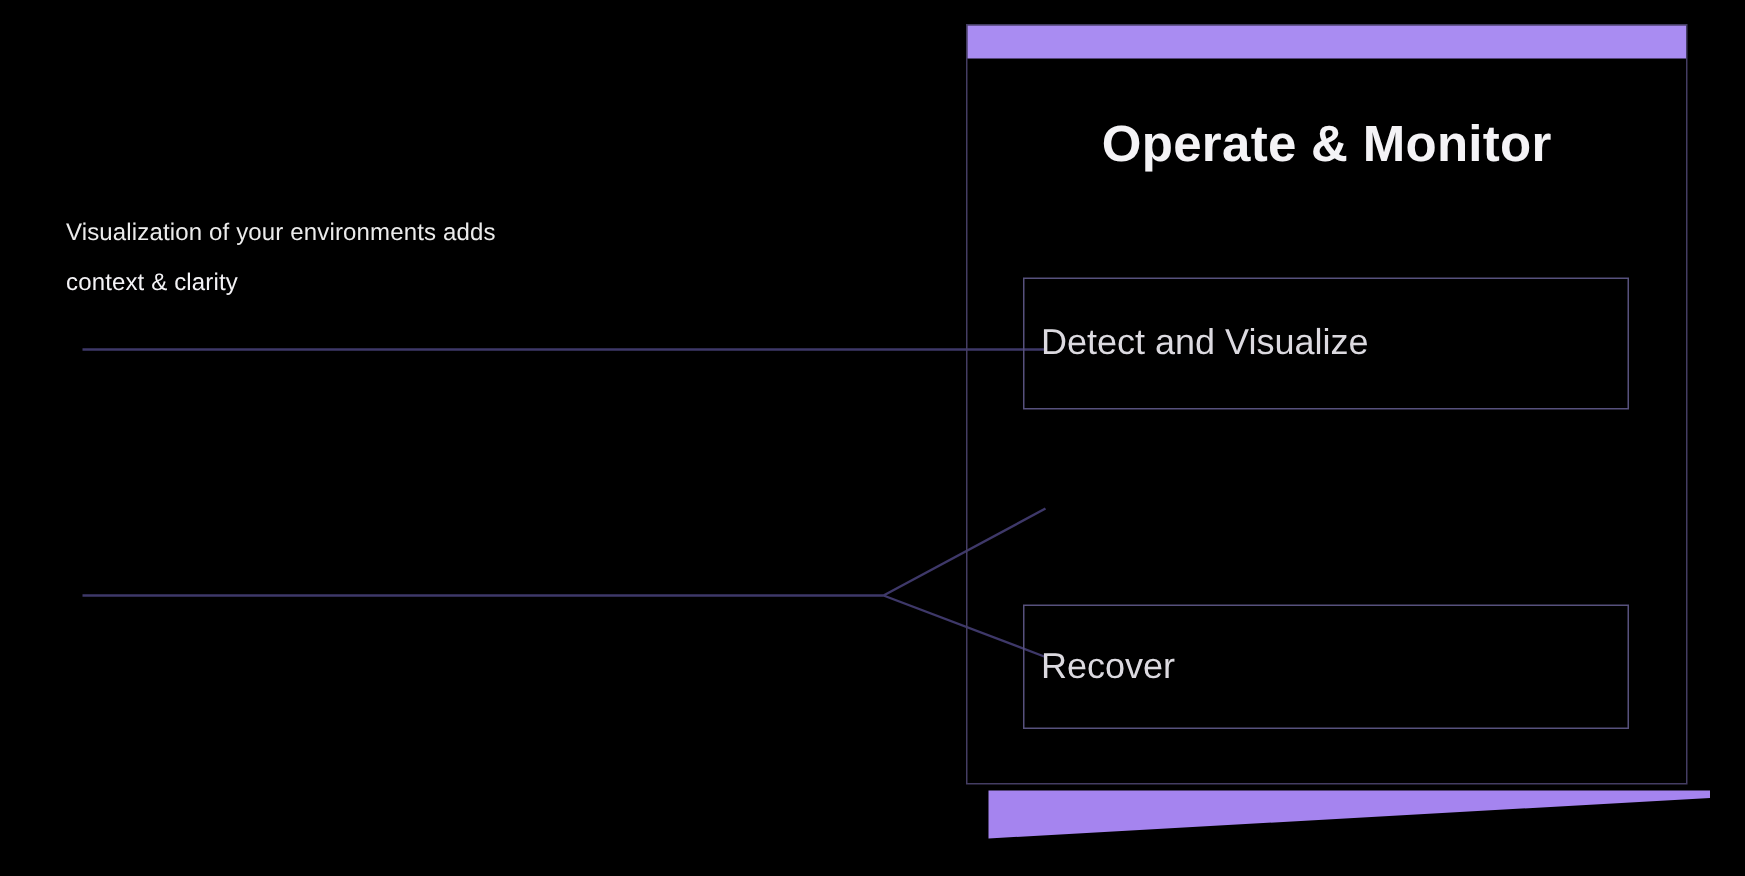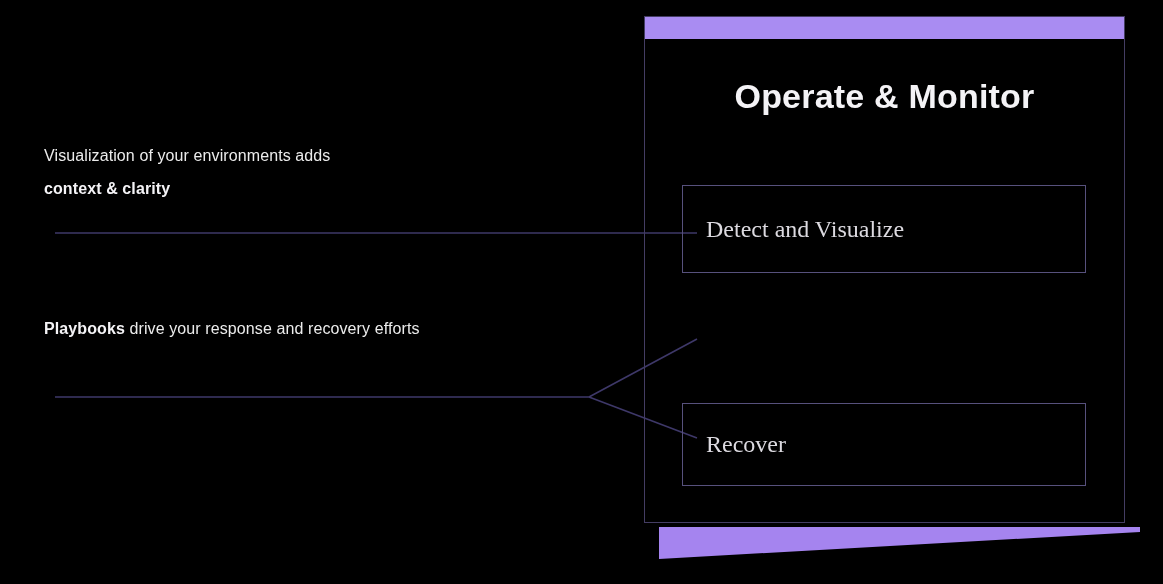--- a/index.html
+++ b/index.html
@@ -36,21 +36,21 @@
   .callout {
     position: absolute;
     z-index: 2;
     color: var(--text-primary);
     font-size: 16px;
     line-height: 33px;
     letter-spacing: 0.1px;
   }
   .callout-1 { left: 44px; top: 139px; }
   .callout-2 { left: 44px; top: 312px; }
-  .callout .bold { font-weight: 700; color: var(--text-bright); }
+  .callout .bold { font-weight: 400; color: var(--text-bright); }
 
   .panel {
     position: absolute;
     left: 644px; top: 16px;
     width: 481px; height: 507px;
     border: 1.5px solid var(--panel-border);
     background: transparent;
     z-index: 2;
   }
   .panel-topbar {
@@ -67,25 +67,24 @@
     letter-spacing: 0.2px;
     color: var(--text-bright);
   }
   .step-box {
     position: absolute;
     left: 37px;
     width: 404px;
     border: 1.5px solid var(--box-border);
     display: flex;
     align-items: center;
-    padding-left: 23px;
+    padding-left: 11px;
     color: var(--box-label);
     font-size: 24px;
     background: transparent;
-    font-family: Liberation Serif, serif;
   }
   .step-box-1 { top: 168px; height: 88px; }
   .step-box-2 { top: 278px; height: 87px; }
   .step-box-3 { top: 386px; height: 83px; text-align: right; }
 </style>
 </head>
 <body>
 
 <div class="slide">
 
@@ -93,23 +92,20 @@
     <path d="M55 233 L697 233"></path>
     <path d="M55 397 L589 397 M589 397 L697 339 M589 397 L697 438"></path>
     <polygon class="wedge" points="659,527 1140,527 1140,532 659,559"></polygon>
   </svg>
 
   <div class="callout callout-1">
     <div>Visualization of your environments adds</div>
     <div class="bold">context &amp; clarity</div>
   </div>
 
-  <div class="callout callout-2">
-    <span class="bold">Playbooks</span><span> drive your response and recovery efforts</span>
-  </div>
 
   <div class="panel">
     <div class="panel-topbar"></div>
     <div class="panel-title">Operate &amp; Monitor</div>
 
     <div class="step-box step-box-1">
       <span>Detect and Visualize</span>
     </div>
     <div class="step-box step-box-3">
       <span>Recover</span>

